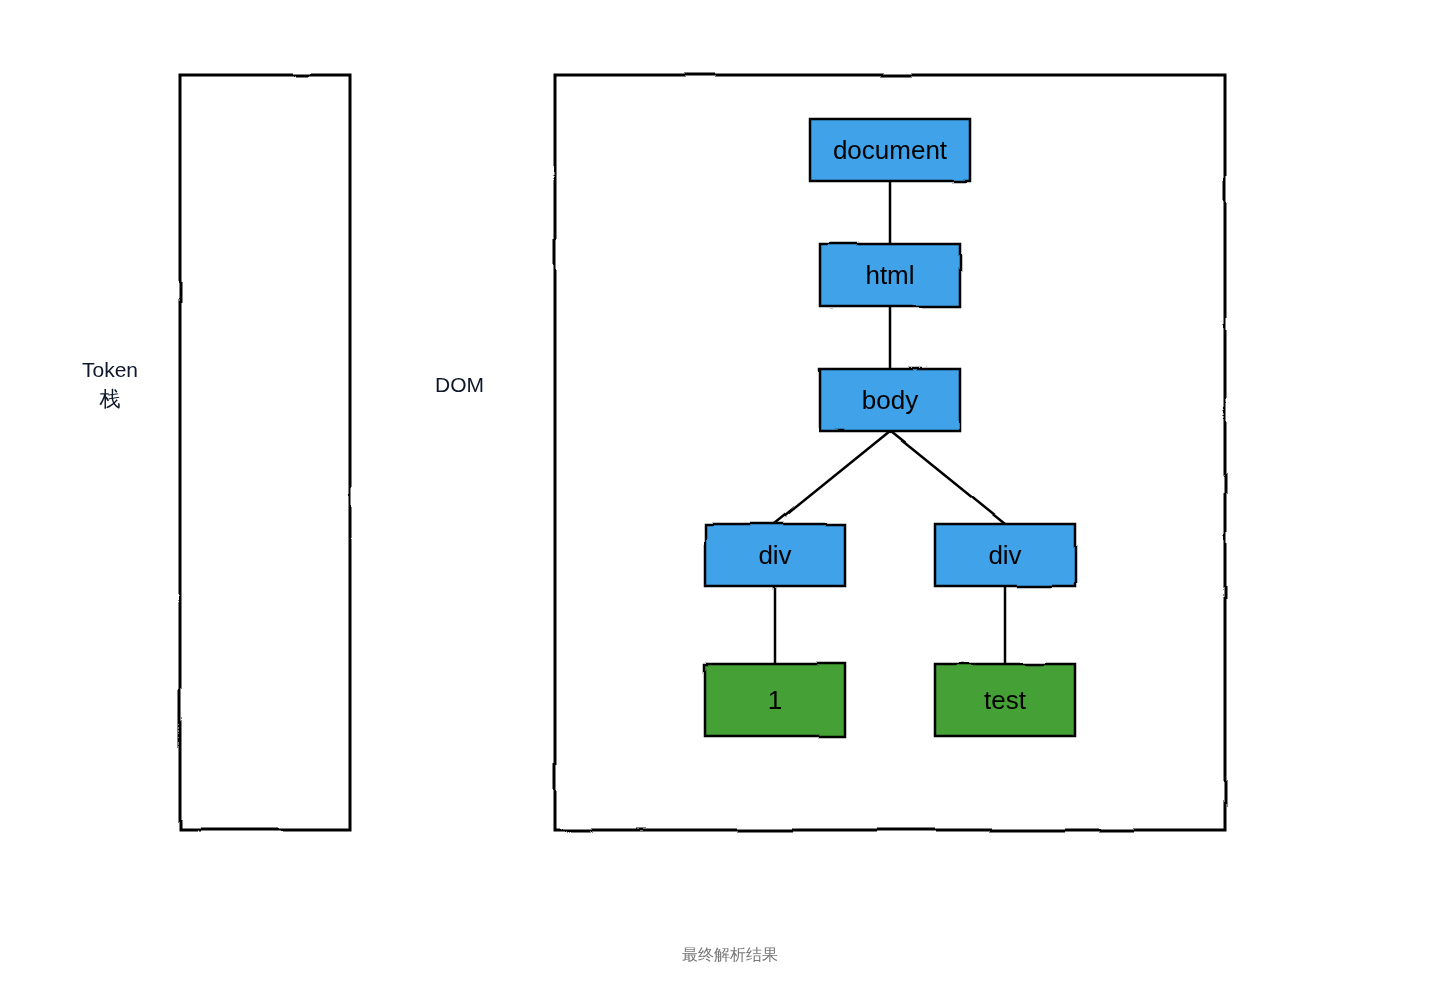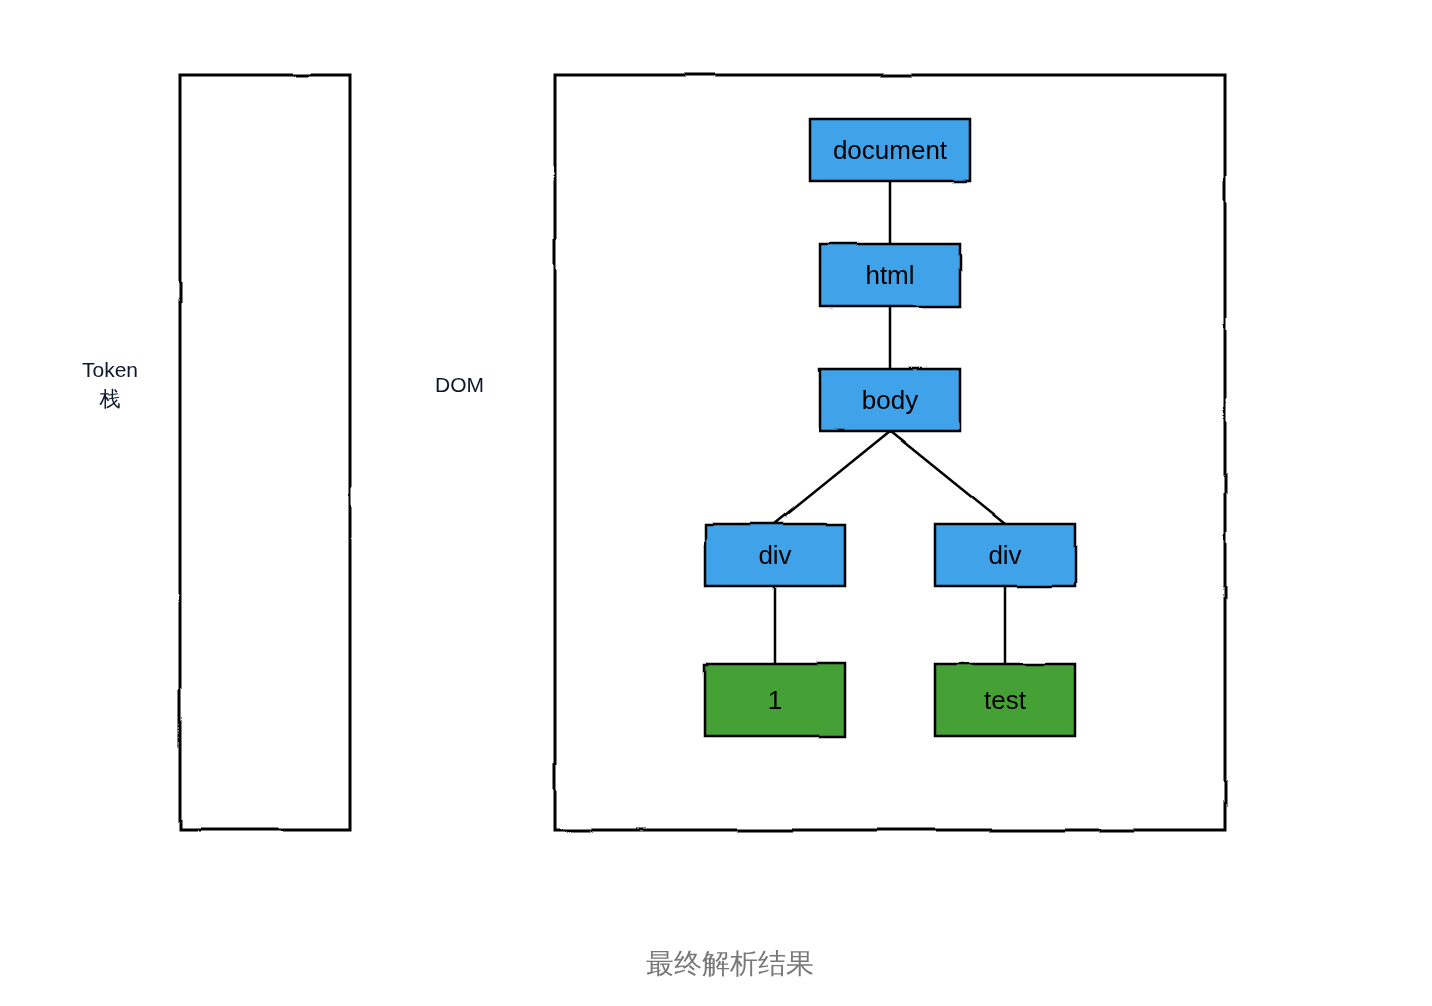--- a/index.html
+++ b/index.html
@@ -12,21 +12,21 @@
     position: relative;
   }
   .label {
     position: absolute;
     font-size: 21px;
     color: #0f172a;
     line-height: 1.4;
   }
   .caption {
     position: absolute;
-    font-size: 28px;
+    font-size: 16px;
     color: #787878;
     padding-left: 28px;
   }
   svg {
     position: absolute;
     top: 0;
     left: 0;
   }
   .node text {
     font-family: "Comic Sans MS", "Chalkboard SE", "Marker Felt", cursive, sans-serif;

